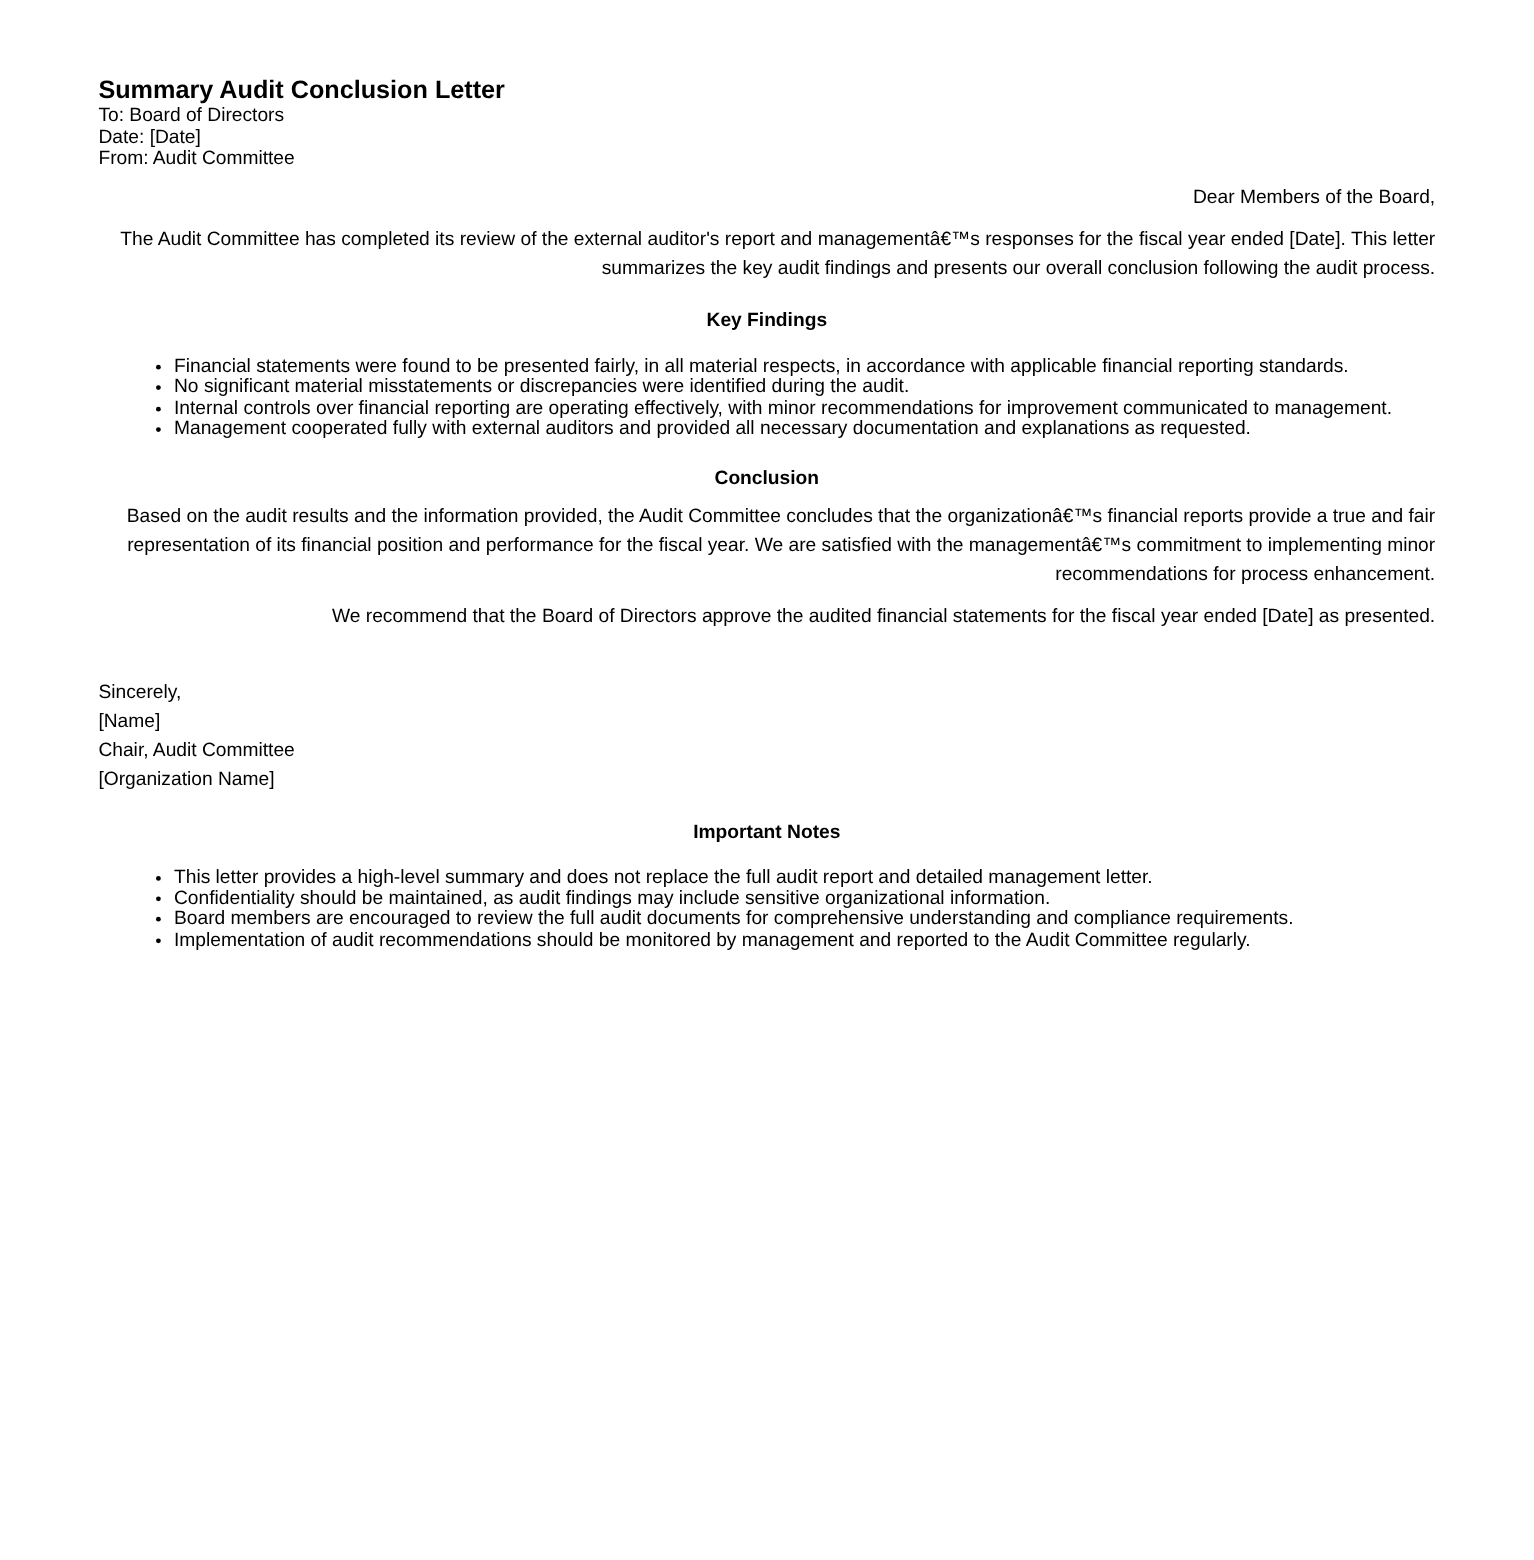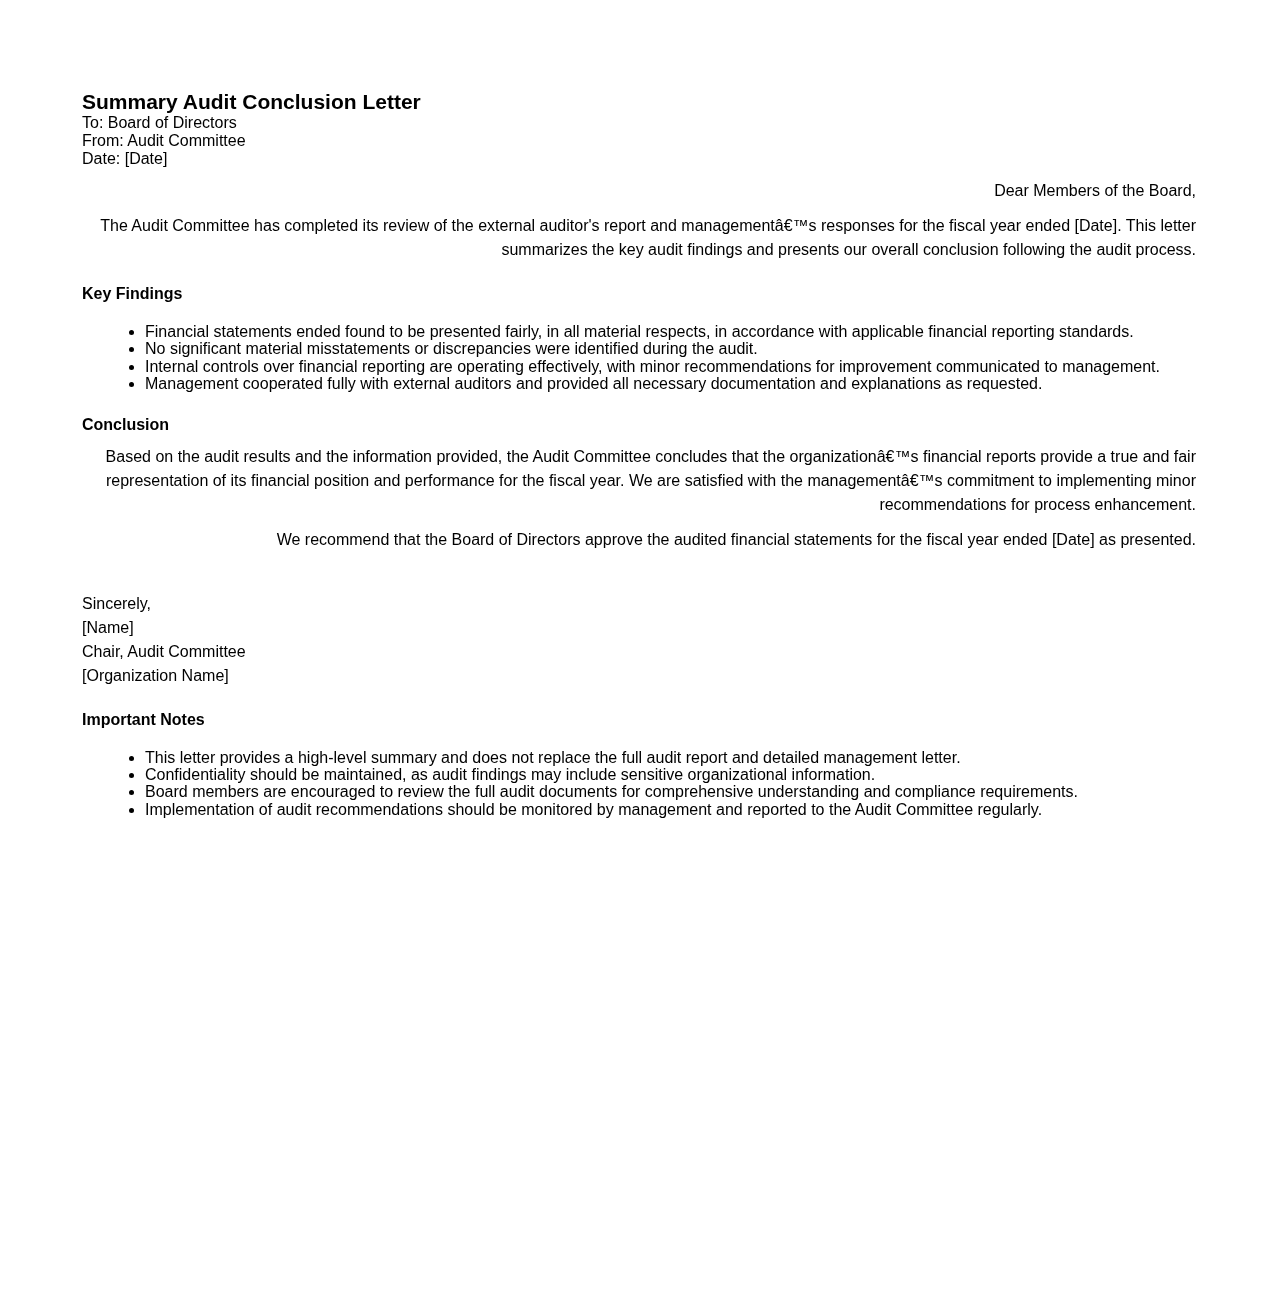--- a/index.html
+++ b/index.html
@@ -11,21 +11,21 @@
     width: 1278px;
     min-height: 1300px;
     font-family: "Liberation Sans", sans-serif;
     font-size: 16px;
     color: #000000;
     -webkit-font-smoothing: antialiased;
   }
   .page {
     box-sizing: content-box;
     width: 1114px;
-    padding: 90px 82px 60px 82px;
+    padding: 64px 82px 60px 82px;
   }
   .doc-title {
     font-size: 21px;
     line-height: 24px;
     font-weight: 700;
     margin: 0;
   }
   .meta p {
     margin: 0;
     line-height: 18px;
@@ -34,20 +34,21 @@
     font-size: 16px;
     line-height: 19px;
     font-weight: 700;
     margin: 31px 0 9px 0;
   }
   .section-heading {
     font-size: 16px;
     line-height: 19px;
     font-weight: 700;
     margin: 22px 0 9px 0;
+    text-align: center;
   }
   p.body-par {
     line-height: 24px;
     margin: 11px 0;
     text-align: right;
   }
   ul.doc-list {
     margin: 20px 0 11px 0;
     padding-left: 63px;
     list-style-type: disc;
@@ -65,33 +66,33 @@
 </style>
 </head>
 <body>
 
 <main class="page">
 
   <h1 class="doc-title">Summary Audit Conclusion Letter</h1>
 
   <div class="meta">
     <p>To: Board of Directors</p>
+    <p>Date: [Date]</p>
     <p>From: Audit Committee</p>
-    <p>Date: [Date]</p>
   </div>
 
 
   <p class="body-par">Dear Members of the Board,</p>
 
   <p class="body-par">The Audit Committee has completed its review of the external auditor's report and managementâ€™s responses for the fiscal year ended [Date]. This letter summarizes the key audit findings and presents our overall conclusion following the audit process.</p>
 
   <h2 class="section-heading">Key Findings</h2>
 
   <ul class="doc-list">
-    <li>Financial statements ended found to be presented fairly, in all material respects, in accordance with applicable financial reporting standards.</li>
+    <li>Financial statements were found to be presented fairly, in all material respects, in accordance with applicable financial reporting standards.</li>
     <li>No significant material misstatements or discrepancies were identified during the audit.</li>
     <li>Internal controls over financial reporting are operating effectively, with minor recommendations for improvement communicated to management.</li>
     <li>Management cooperated fully with external auditors and provided all necessary documentation and explanations as requested.</li>
   </ul>
 
   <h2 class="section-heading">Conclusion</h2>
 
   <p class="body-par">Based on the audit results and the information provided, the Audit Committee concludes that the organizationâ€™s financial reports provide a true and fair representation of its financial position and performance for the fiscal year. We are satisfied with the managementâ€™s commitment to implementing minor recommendations for process enhancement.</p>
 
   <p class="body-par">We recommend that the Board of Directors approve the audited financial statements for the fiscal year ended [Date] as presented.</p>

